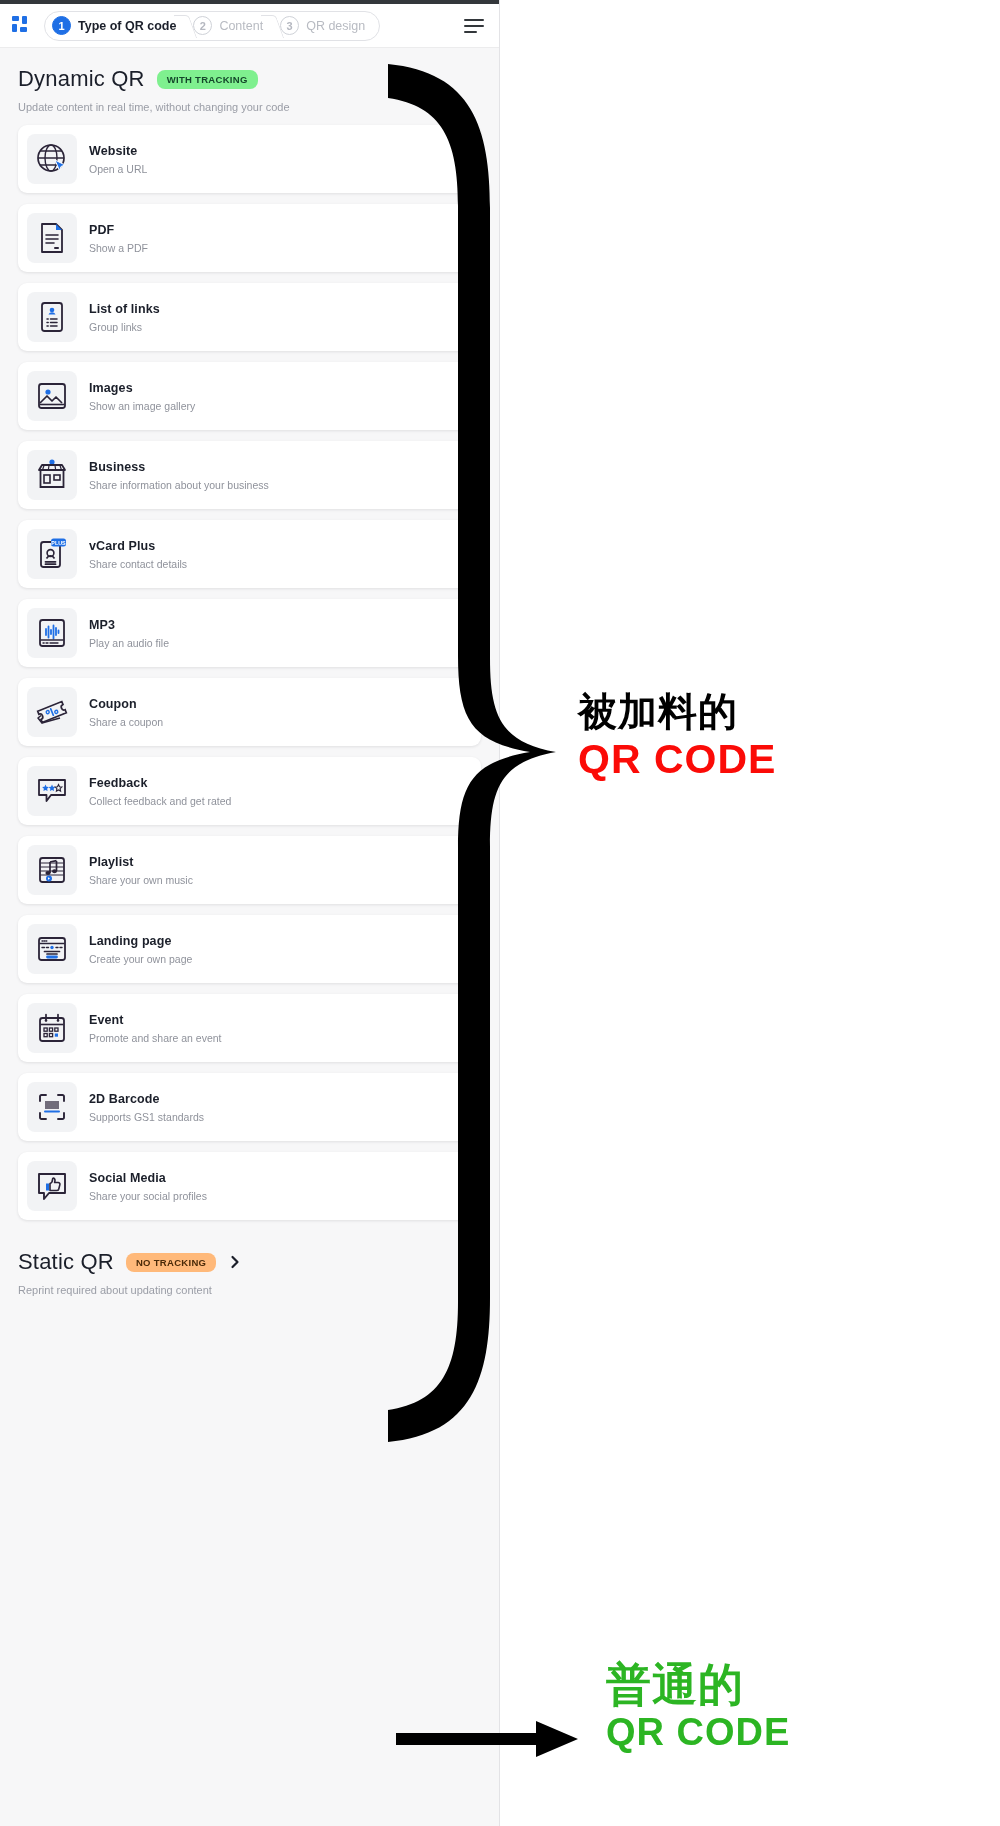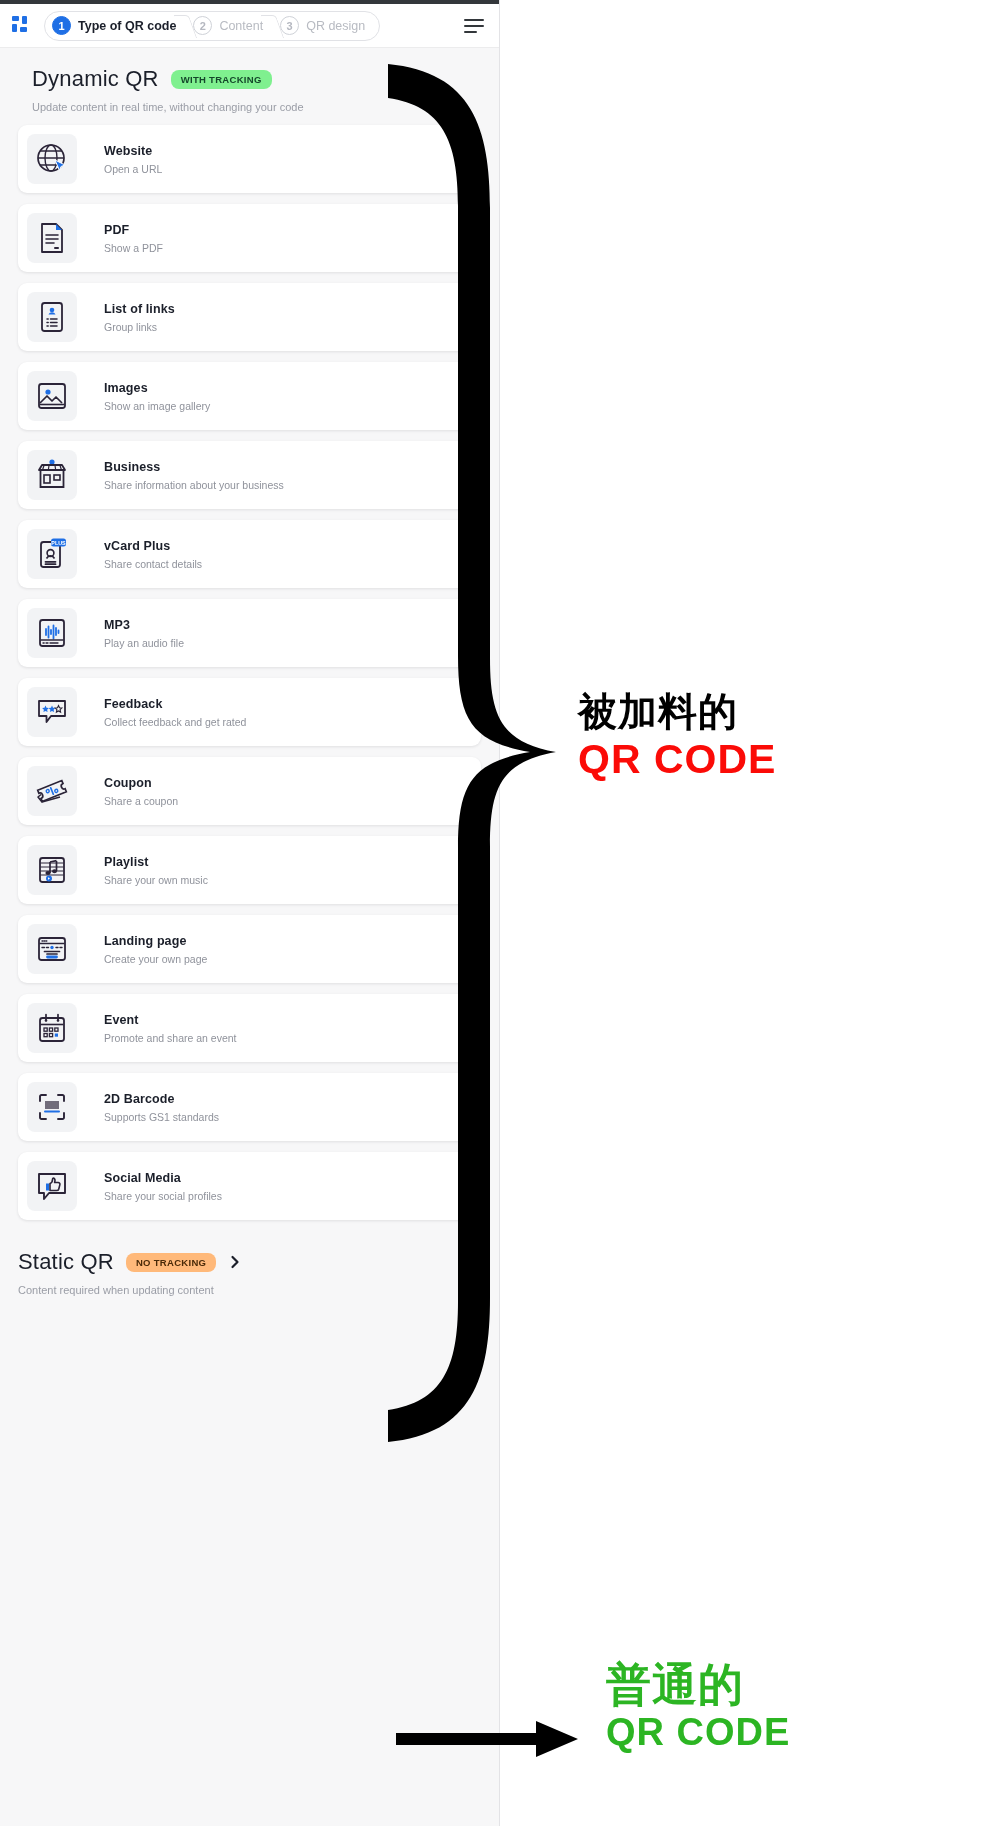--- a/index.html
+++ b/index.html
@@ -67,21 +67,21 @@
     margin-left: auto; width: 26px; height: 22px;
     display: flex; flex-direction: column; justify-content: center; gap: 4px;
     padding: 0 3px;
   }
   .hamburger span { display:block; height: 2px; background: #33373b; border-radius: 2px; }
   .hamburger span:nth-child(1){ width: 20px; }
   .hamburger span:nth-child(2){ width: 20px; }
   .hamburger span:nth-child(3){ width: 13px; }
 
   .content { padding: 18px 0 0 0; }
-  .section-head { padding: 0 32px; }
+  .section-head { padding: 0 18px; }
   .section-title-row { display: flex; align-items: center; gap: 12px; }
   .section-title {
     font-size: 22px; color: #1b1f2a; font-weight: 400; letter-spacing: .2px;
   }
   .badge {
     font-size: 9.5px; font-weight: 700; letter-spacing: .3px;
     padding: 4px 10px; border-radius: 8px; color: #14462a;
     background: #7ff08f; white-space: nowrap;
   }
   .badge.orange { background: #ffb97a; color: #4a2a08; }
@@ -93,21 +93,21 @@
     box-shadow: 0 1px 3px rgba(20,22,30,.10);
     height: 68px; margin-bottom: 11px;
     display: flex; align-items: center; padding: 0 9px;
   }
   .icon-box {
     width: 50px; height: 50px; flex: 0 0 auto;
     background: #f2f3f5; border-radius: 8px;
     display: flex; align-items: center; justify-content: center;
   }
   .icon-box svg { display:block; }
-  .card-text { margin-left: 27px; }
+  .card-text { margin-left: 12px; }
   .card-title { font-size: 12.5px; font-weight: 700; color: #1b1f2a; letter-spacing:.1px;}
   .card-desc { font-size: 10.5px; color: #8f929b; margin-top: 5px; }
 
   .static-block { padding: 18px 18px 0 18px; }
   .chev { width: 14px; height: 14px; }
   .brace { position: absolute; left: 380px; top: 58px; width: 200px; height: 1392px; }
   .arrow-wrap { position: absolute; left: 396px; top: 1716px; width: 190px; height: 46px; }
 
   .red-anno { position: absolute; left: 578px; top: 690px; }
   .red-line1 {
@@ -276,46 +276,46 @@
               </svg>
             </div>
             <div class="card-text">
               <div class="card-title">MP3</div>
               <div class="card-desc">Play an audio file</div>
             </div>
           </div>
           <div class="card">
             <div class="icon-box">
               <svg width="34" height="34" viewBox="0 0 34 34" fill="none">
-    <path d="M4 6h26v15H16l-4.5 6V21H4z" stroke="#2b2438" stroke-width="1.8" stroke-linejoin="round"></path>
-    <path d="M10.5 10.5l1 2.2 2.4.3-1.8 1.7.5 2.4-2.1-1.2-2.1 1.2.5-2.4L7.1 13l2.4-.3z" fill="#1f6fe5"></path>
-    <path d="M17 10.5l1 2.2 2.4.3-1.8 1.7.5 2.4-2.1-1.2-2.1 1.2.5-2.4-1.8-1.7 2.4-.3z" fill="#1f6fe5"></path>
-    <path d="M23.5 10.5l1 2.2 2.4.3-1.8 1.7.5 2.4-2.1-1.2-2.1 1.2.5-2.4-1.8-1.7 2.4-.3z" fill="none" stroke="#2b2438" stroke-width="1.1"></path>
-              </svg>
-            </div>
-            <div class="card-text">
-              <div class="card-title">Feedback</div>
-              <div class="card-desc">Collect feedback and get rated</div>
-            </div>
-          </div>
-          <div class="card">
-            <div class="icon-box">
-              <svg width="34" height="34" viewBox="0 0 34 34" fill="none">
     <g transform="rotate(-22 17 17)">
       <path d="M4 11h26v3.2a2.8 2.8 0 0 0 0 5.6V23H4v-3.2a2.8 2.8 0 0 0 0-5.6z" stroke="#2b2438" stroke-width="1.7" fill="none"></path>
       <path d="M17 13.5v7" stroke="#1f6fe5" stroke-width="1.7" stroke-linecap="round"></path>
       <circle cx="13" cy="15.5" r="1.5" stroke="#1f6fe5" stroke-width="1.4"></circle>
       <circle cx="21" cy="18.5" r="1.5" stroke="#1f6fe5" stroke-width="1.4"></circle>
     </g>
     <path d="M6 20.5l-3 2.5 4 5 18-5" stroke="#2b2438" stroke-width="1.6" fill="none" stroke-linejoin="round"></path>
               </svg>
             </div>
             <div class="card-text">
               <div class="card-title">Coupon</div>
               <div class="card-desc">Share a coupon</div>
+            </div>
+          </div>
+          <div class="card">
+            <div class="icon-box">
+              <svg width="34" height="34" viewBox="0 0 34 34" fill="none">
+    <path d="M4 6h26v15H16l-4.5 6V21H4z" stroke="#2b2438" stroke-width="1.8" stroke-linejoin="round"></path>
+    <path d="M10.5 10.5l1 2.2 2.4.3-1.8 1.7.5 2.4-2.1-1.2-2.1 1.2.5-2.4L7.1 13l2.4-.3z" fill="#1f6fe5"></path>
+    <path d="M17 10.5l1 2.2 2.4.3-1.8 1.7.5 2.4-2.1-1.2-2.1 1.2.5-2.4-1.8-1.7 2.4-.3z" fill="#1f6fe5"></path>
+    <path d="M23.5 10.5l1 2.2 2.4.3-1.8 1.7.5 2.4-2.1-1.2-2.1 1.2.5-2.4-1.8-1.7 2.4-.3z" fill="none" stroke="#2b2438" stroke-width="1.1"></path>
+              </svg>
+            </div>
+            <div class="card-text">
+              <div class="card-title">Feedback</div>
+              <div class="card-desc">Collect feedback and get rated</div>
             </div>
           </div>
           <div class="card">
             <div class="icon-box">
               <svg width="32" height="32" viewBox="0 0 32 32" fill="none">
     <rect x="4" y="4" width="24" height="24" rx="2.5" stroke="#2b2438" stroke-width="1.8"></rect>
     <path d="M4.5 9h23M4.5 13h23M4.5 17h23M4.5 21h23" stroke="#2b2438" stroke-width="1"></path>
     <path d="M14 8v11" stroke="#2b2438" stroke-width="1.7"></path>
     <path d="M20.5 7v10" stroke="#2b2438" stroke-width="1.7"></path>
     <ellipse cx="12" cy="19" rx="2.6" ry="2.1" fill="#2b2438"></ellipse>
@@ -399,21 +399,21 @@
       <div class="static-block">
         <div class="section-title-row">
           <div class="section-title">Static QR</div>
           <div class="badge orange">NO TRACKING</div>
           <span class="chev">
             <svg width="14" height="14" viewBox="0 0 14 14">
                 <path d="M4.5 2 L9.5 7 L4.5 12" fill="none" stroke="#1b1f2a" stroke-width="2.2" stroke-linecap="round" stroke-linejoin="round"></path>
               </svg>
           </span>
         </div>
-        <div class="section-sub">Content required when updating content</div>
+        <div class="section-sub">Reprint required about updating content</div>
       </div>
 
     </div>
   </div>
 
   <div class="brace">
     <svg width="200" height="1392" viewBox="0 0 200 1392" preserveAspectRatio="none">
       <path d="M8 6
                C 92 14, 110 70, 110 150
                L 110 600

